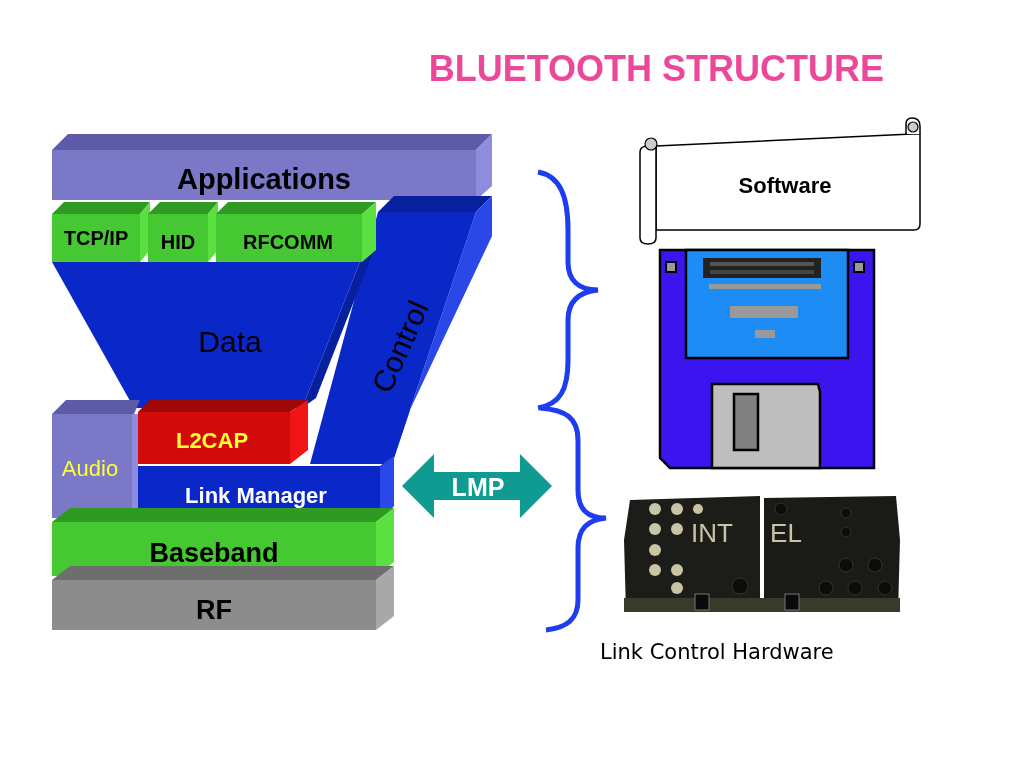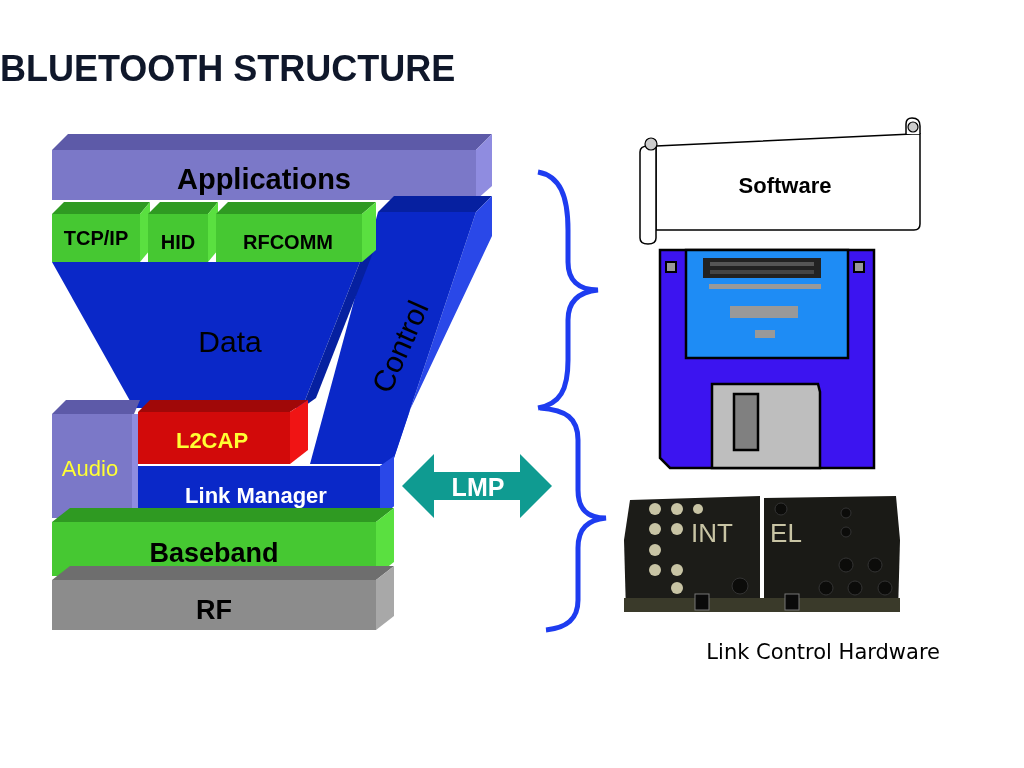--- a/index.html
+++ b/index.html
@@ -1,20 +1,20 @@
 <!DOCTYPE html>
 <html><head>
 <meta charset="utf-8">
 <style>
   html, body { margin:0; padding:0; background:#ffffff; }
   body { width:1024px; height:768px; position:relative; overflow:hidden; font-family:"Liberation Sans", sans-serif; }
-  .title { position:absolute; left:0; top:48px; width:884px; text-align:left; font-size:36px; font-weight:bold; color:#0f172a; letter-spacing:0px; }
+  .title { position:absolute; left:0; top:48px; width:884px; text-align:right; font-size:36px; font-weight:bold; color:#ec4899; letter-spacing:0px; }
   svg { position:absolute; left:0; top:0; }
   .lbl { font-family:"Liberation Sans", sans-serif; }
-  .caption { position:absolute; left:600px; top:640px; width:340px; text-align:right; font-family:"DejaVu Sans", sans-serif; font-size:21px; color:#000; }
+  .caption { position:absolute; left:600px; top:640px; width:340px; text-align:left; font-family:"DejaVu Sans", sans-serif; font-size:21px; color:#000; }
 </style>
 </head>
 <body>
 
 <div class="title">BLUETOOTH STRUCTURE</div>
 
 <svg width="1024" height="768" viewBox="0 0 1024 768">
 
   <g>
     <polygon points="52,150 68,134 492,134 476,150" fill="#5d5aa8"></polygon>

